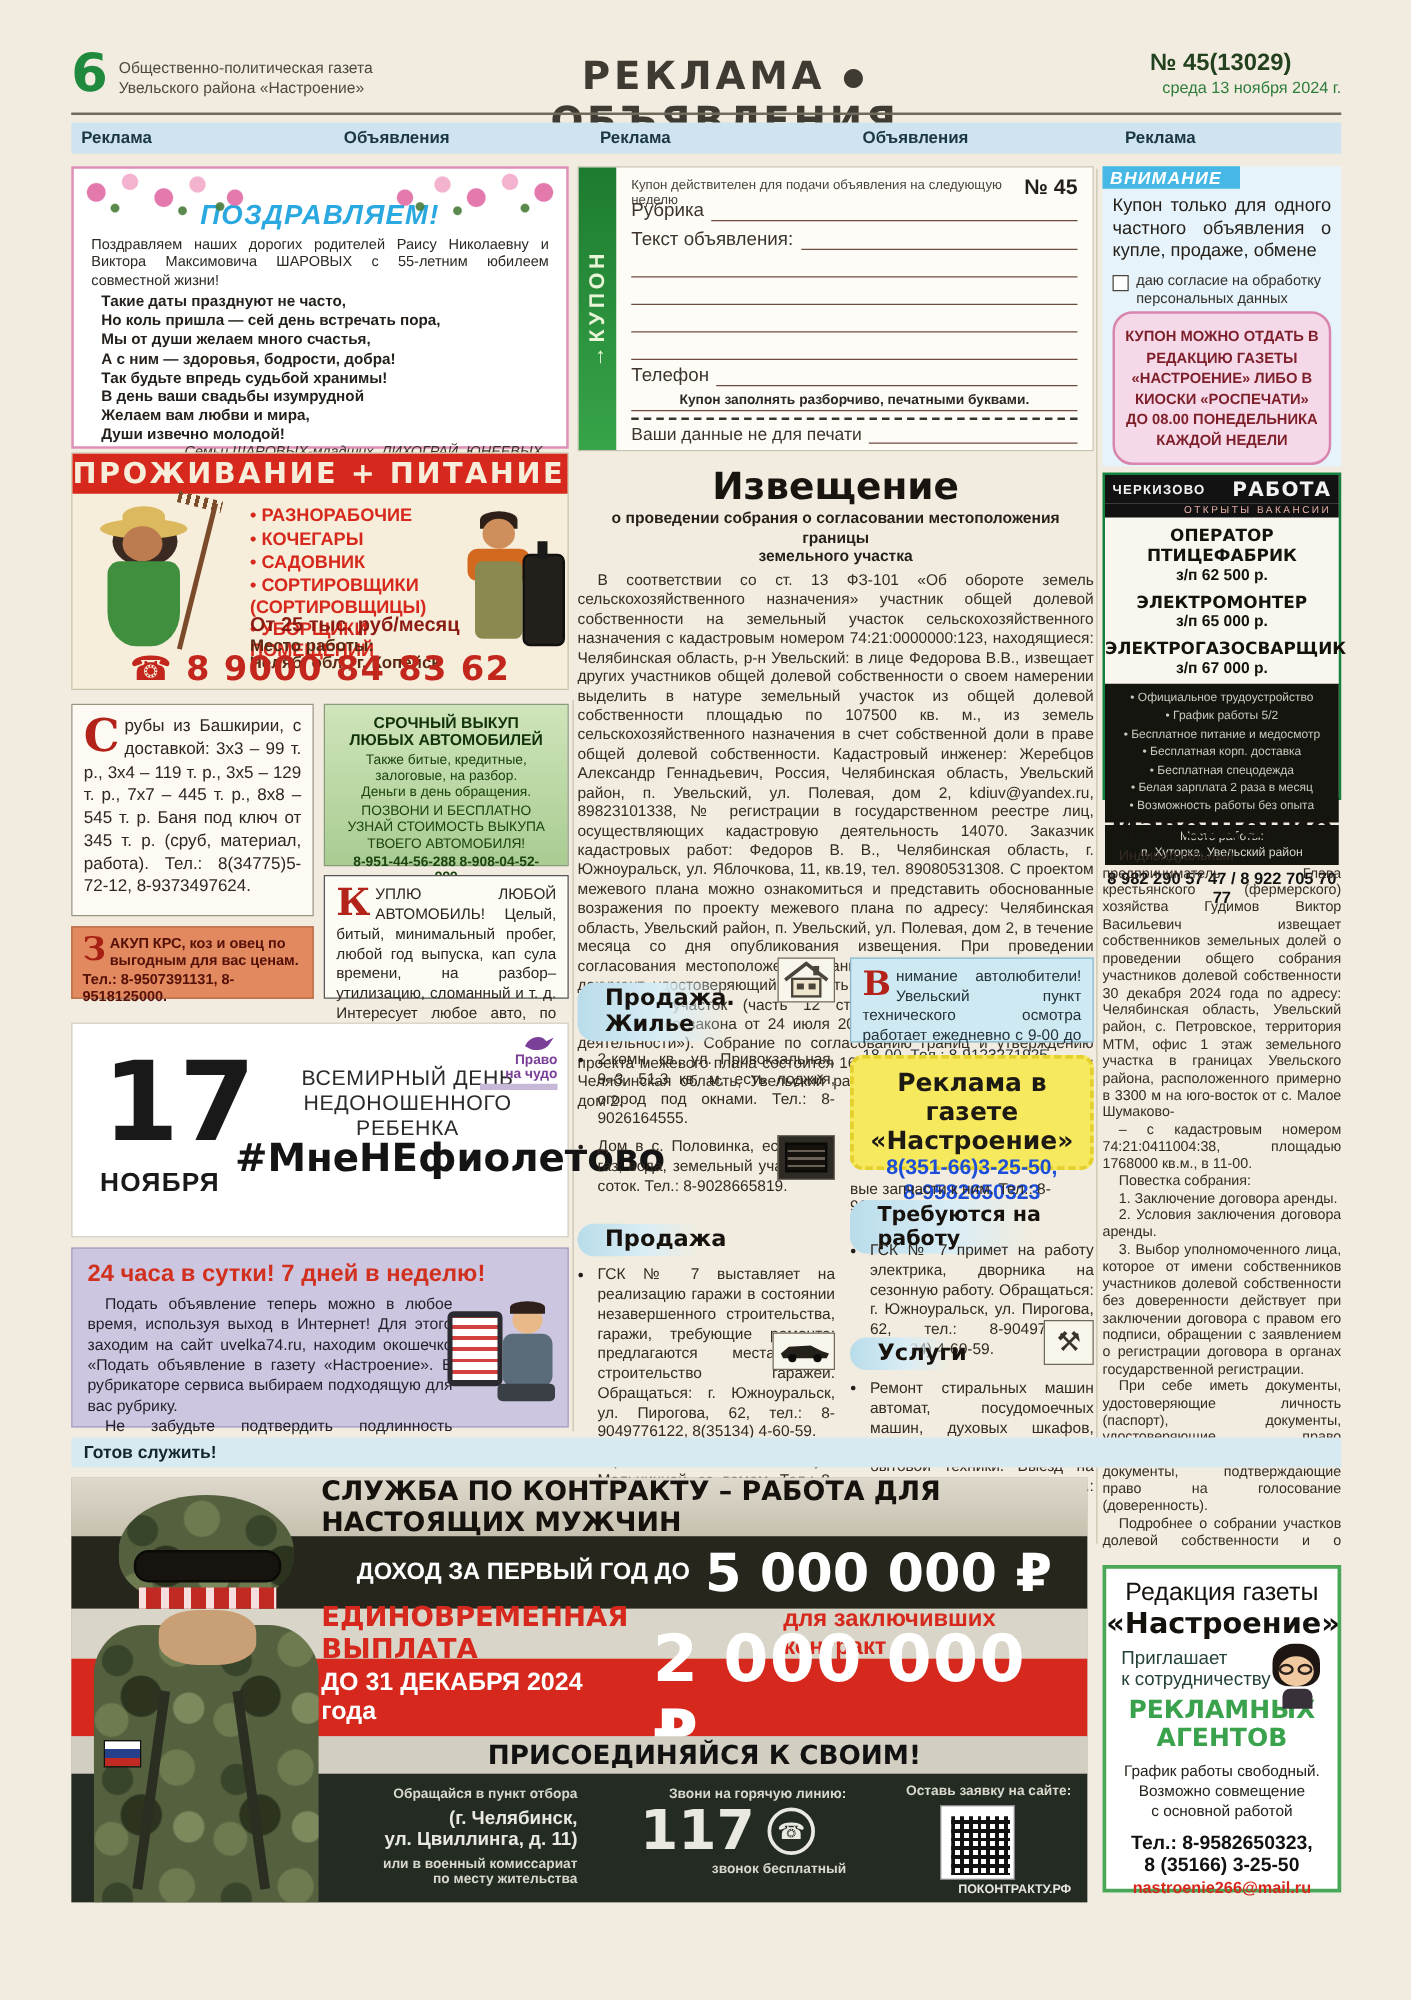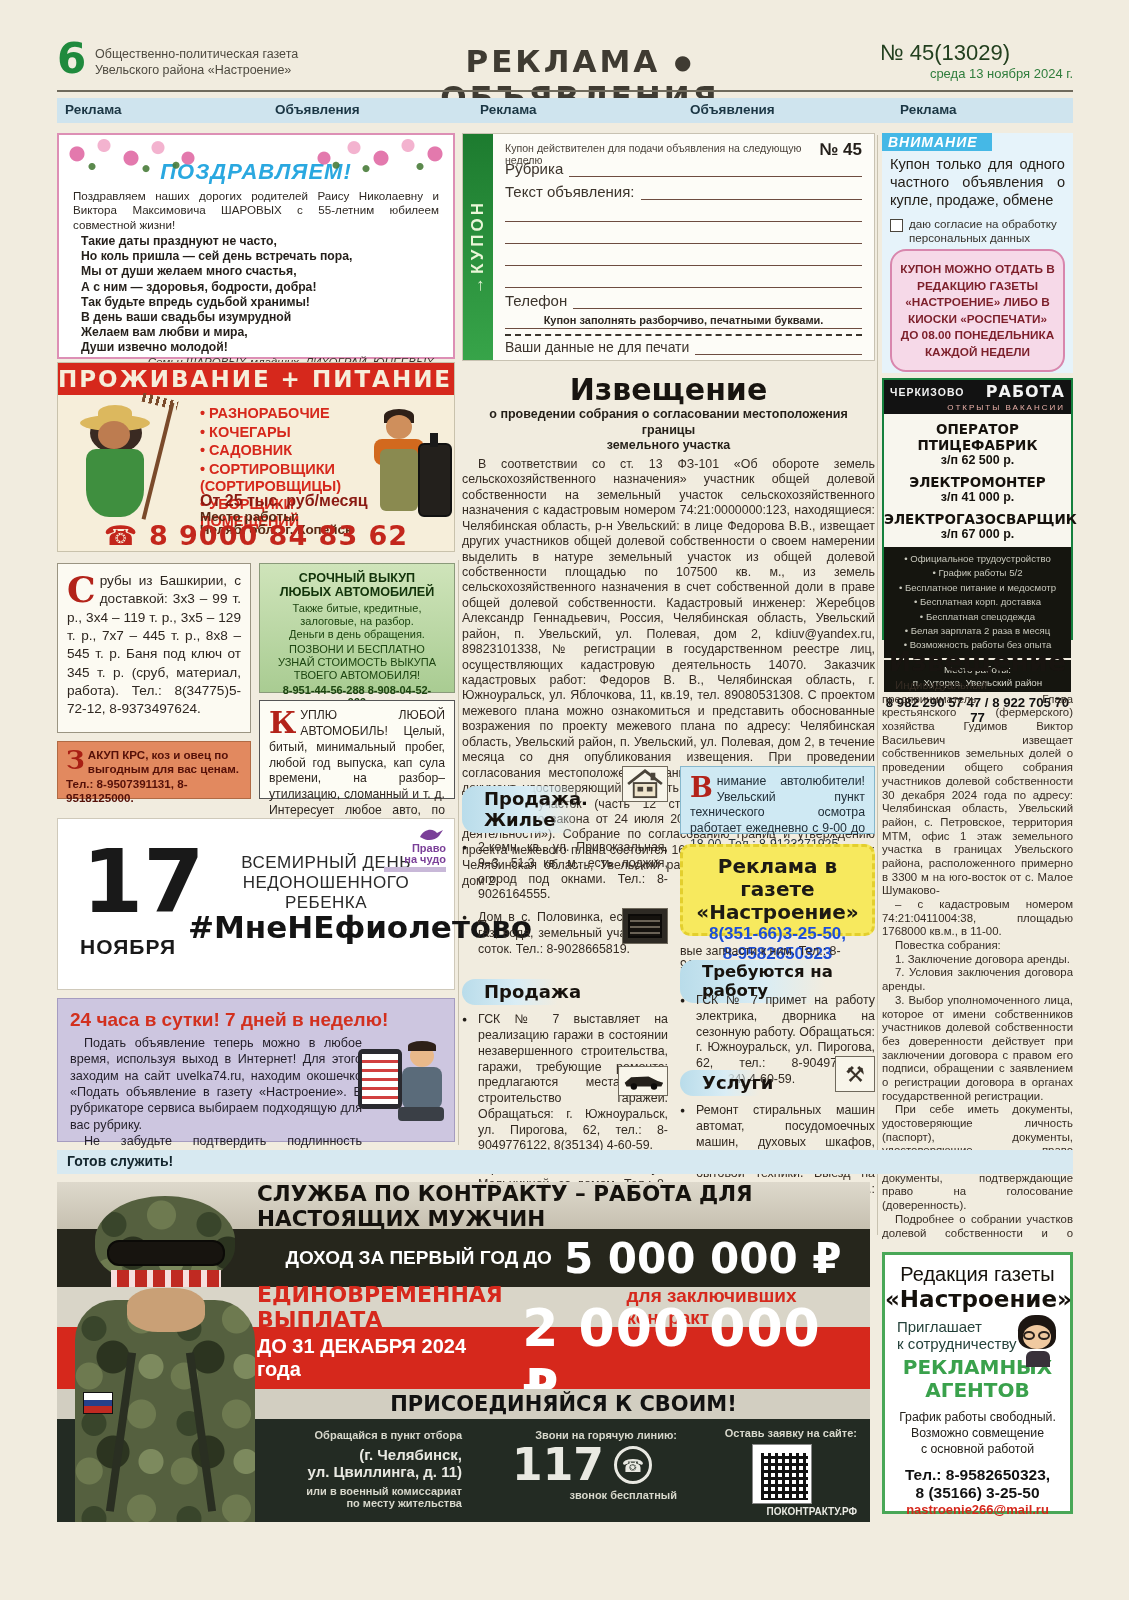--- a/index.html
+++ b/index.html
@@ -5,21 +5,21 @@
 *{margin:0;padding:0;box-sizing:border-box}
 html,body{background:#cfcaba}
 #page{position:relative;width:1129px;height:1600px;margin:0 auto;background:#f1ecdf;
   font-family:"Liberation Sans",sans-serif;color:#2b2620;overflow:hidden}
 .abs{position:absolute}
 .vline{position:absolute;width:1px;background:#c8c2b0}
 
 .pagenum{font-size:42px;font-weight:bold;color:#1f8a3d;line-height:.9;font-family:"DejaVu Sans",sans-serif}
 .desc{font-size:12.5px;color:#4e4a40;line-height:1.25}
 .mtitle{font-size:31px;color:#3f3b32;letter-spacing:3px;font-weight:600;font-family:"DejaVu Sans",sans-serif}
-.issue{font-size:22px;font-weight:normal;color:#23401f;text-align:left}
+.issue{font-size:19px;font-weight:bold;color:#23401f;text-align:center}
 .hdate{font-size:13px;color:#2f7d3c;text-align:right}
 .hr1{position:absolute;height:2px;background:#6f6a5c}
 
 .tabbar{position:absolute;background:#cfe4ee;height:25px}
 .tab{position:absolute;top:4px;font-size:13.5px;font-weight:bold;color:#1b3644}
 
 .congrats{position:absolute;background:#fff;border:2px solid #dd8fb5}
 .fl{position:absolute;top:0;width:150px;height:42px;opacity:.9;background:
  radial-gradient(circle at 12% 45%,#e06ba5 0 7px,transparent 8px),
  radial-gradient(circle at 30% 25%,#f2abca 0 6px,transparent 7px),
@@ -375,21 +375,21 @@
 
   <div class="cherk" style="left:882px;top:378px;width:191px;height:262px">
     <div class="cherkrow">
       <span class="cbrand">ЧЕРКИЗОВО</span>
       <span class="crab">РАБОТА</span>
     </div>
     <div class="copen">ОТКРЫТЫ ВАКАНСИИ</div>
     <div class="vact">ОПЕРАТОР ПТИЦЕФАБРИК</div>
     <div class="vsal">з/п 62 500 р.</div>
     <div class="vact">ЭЛЕКТРОМОНТЕР</div>
-    <div class="vsal">з/п 41 000 р.</div>
+    <div class="vsal">з/п 65 000 р.</div>
     <div class="vact">ЭЛЕКТРОГАЗОСВАРЩИК</div>
     <div class="vsal">з/п 67 000 р.</div>
     <div class="cben" style="margin-top:6px">
       <div>• Официальное трудоустройство</div>
       <div>• График работы 5/2</div>
       <div>• Бесплатное питание и медосмотр</div>
       <div>• Бесплатная корп. доставка</div>
       <div>• Бесплатная спецодежда</div>
       <div>• Белая зарплата 2 раза в месяц</div>
       <div>• Возможность работы без опыта</div>
@@ -400,21 +400,21 @@
     </div>
     <div class="cphone">8 982 290 57 47 / 8 922 705 70 77</div>
   </div>
 
   <div class="abs" style="left:882px;top:646px;width:191px;height:596px;overflow:hidden">
     <div class="izt" style="font-size:27px">Извещение</div>
     <div class="izp" style="margin-top:2px">Индивидуальный предприниматель Глава крестьянского (фермерского) хозяйства Гудимов Виктор Васильевич извещает собственников земельных долей о проведении общего собрания участников долевой собственности 30 декабря 2024 года по адресу: Челябинская область, Увельский район, с. Петровское, территория МТМ, офис 1 этаж земельного участка в границах Увельского района, расположенного примерно в 3300 м на юго-восток от с. Малое Шумаково-</div>
     <div class="izp">– с кадастровым номером 74:21:0411004:38, площадью 1768000 кв.м., в 11-00.</div>
     <div class="izp">Повестка собрания:</div>
     <div class="izp">1. Заключение договора аренды.</div>
-    <div class="izp">7. Условия заключения договора аренды.</div>
+    <div class="izp">2. Условия заключения договора аренды.</div>
     <div class="izp">3. Выбор уполномоченного лица, которое от имени собственников участников долевой собственности без доверенности действует при заключении договора с правом его подписи, обращении с заявлением о регистрации договора в органах государственной регистрации.</div>
     <div class="izp">При себе иметь документы, удостоверяющие личность (паспорт), документы, удостоверяющие право собственности на земельную долю, документы, подтверждающие право на голосование (доверенность).</div>
     <div class="izp">Подробнее о собрании участков долевой собственности и о вопросах, вынесенных на повестку дня можно ознакомиться по адресу: Челябинская область, Увельский район, с. Петровское территория МТМ офис 1 этаж или по тел. 8-908-081-29-22 в течении сорока дней со дня надлежащего извещения дольщиков.</div>
   </div>
 
   <div class="gotov" style="left:57px;top:1150px;width:1016px;height:24px">Готов служить!</div>
 
   <div class="army" style="left:57px;top:1182px;width:813px;height:340px">
     <div class="strip s-head" style="top:0;height:47px">СЛУЖБА ПО КОНТРАКТУ – РАБОТА ДЛЯ НАСТОЯЩИХ МУЖЧИН</div>
     <div class="strip s-inc" style="top:47px;height:58px">

